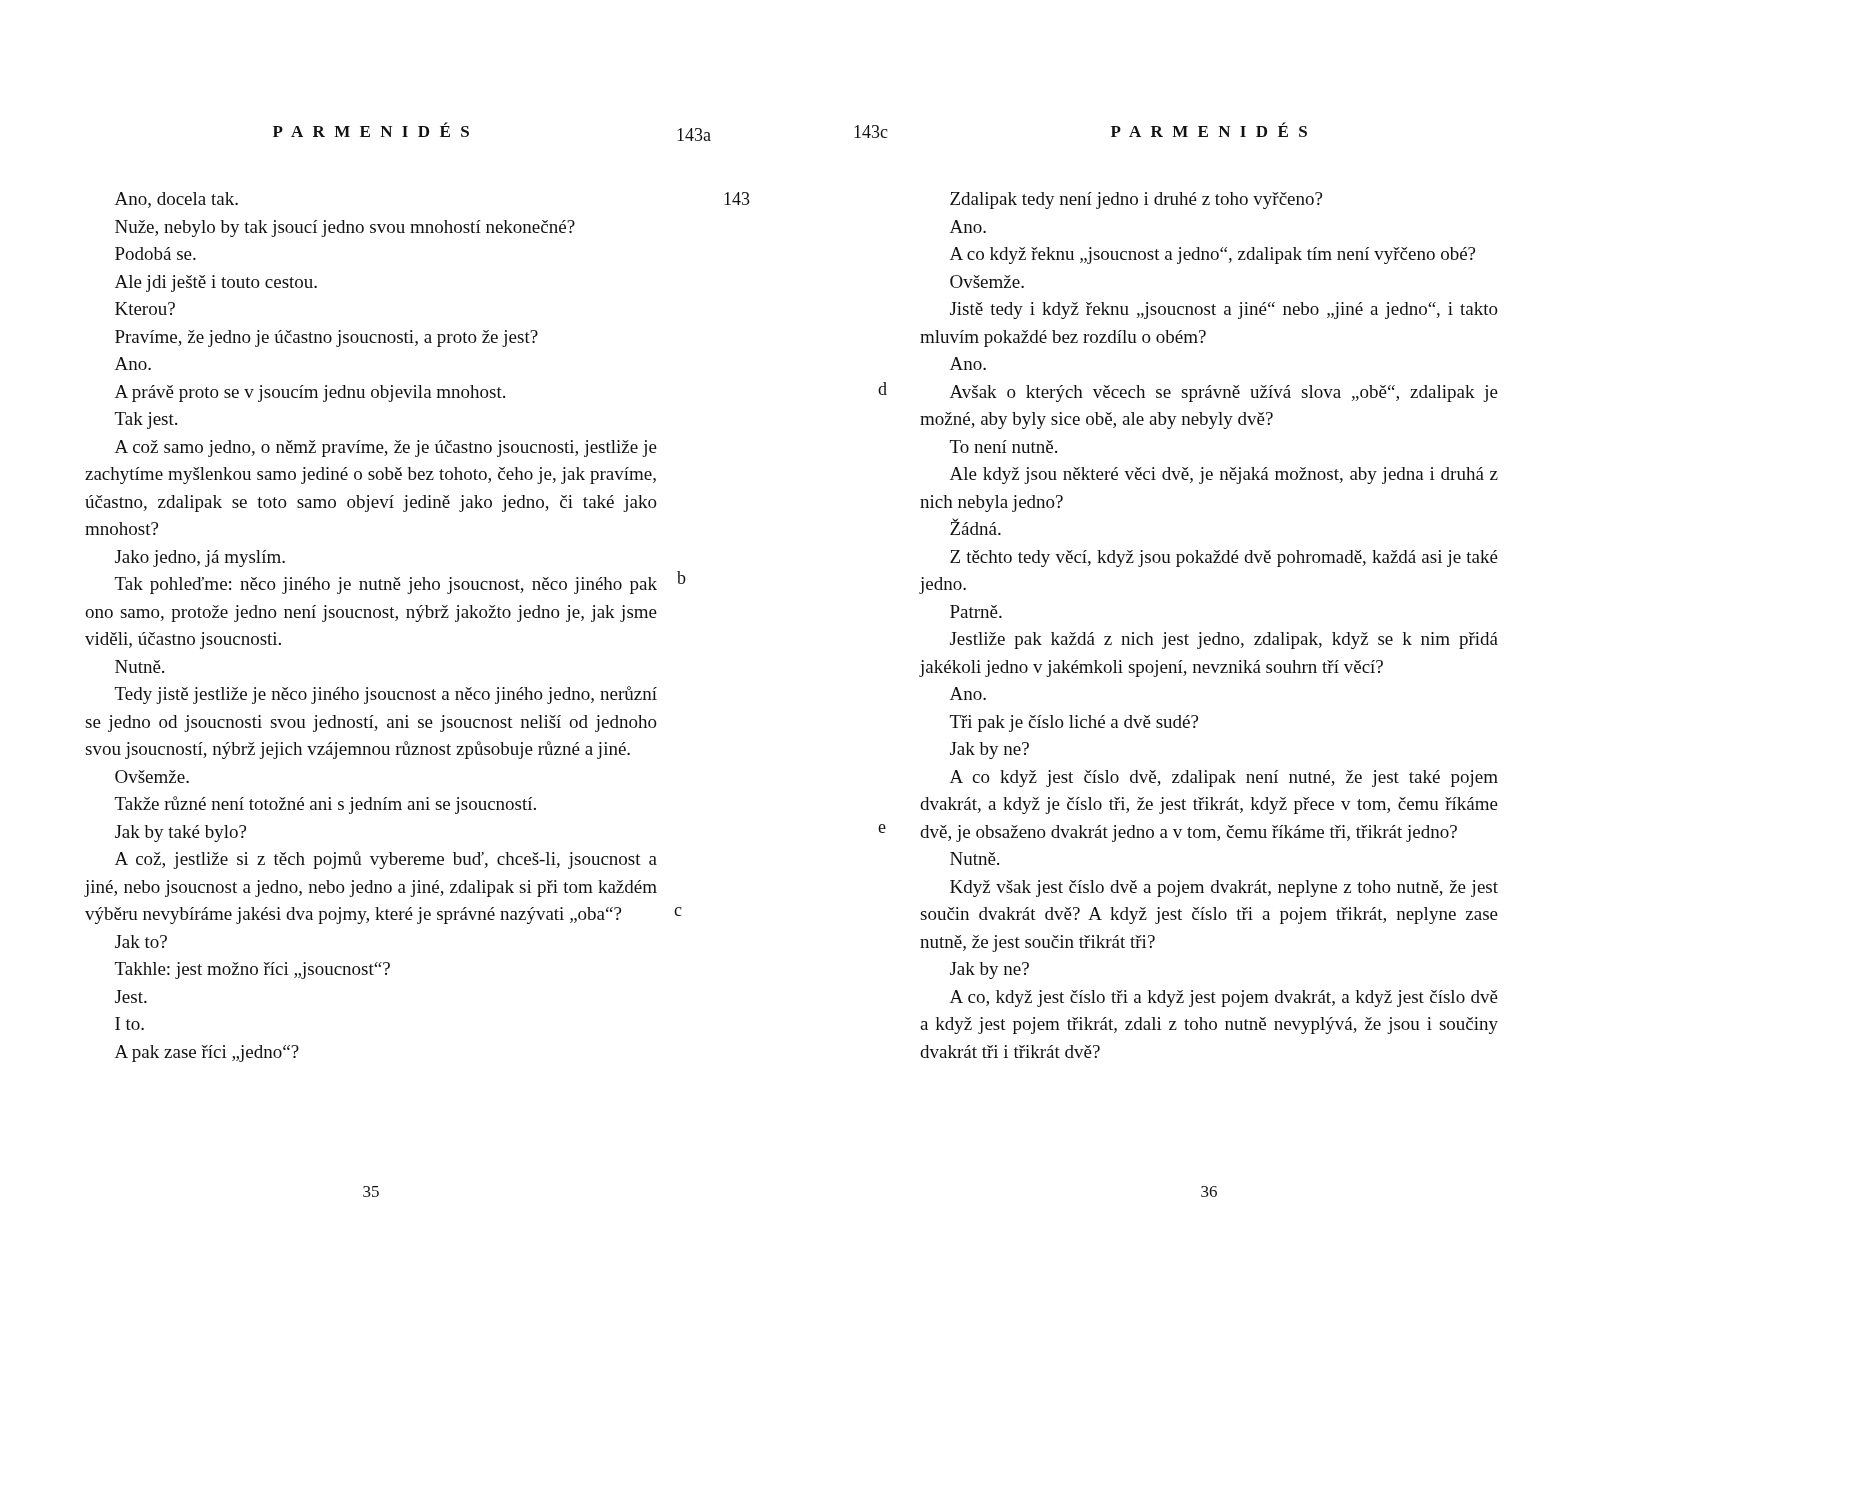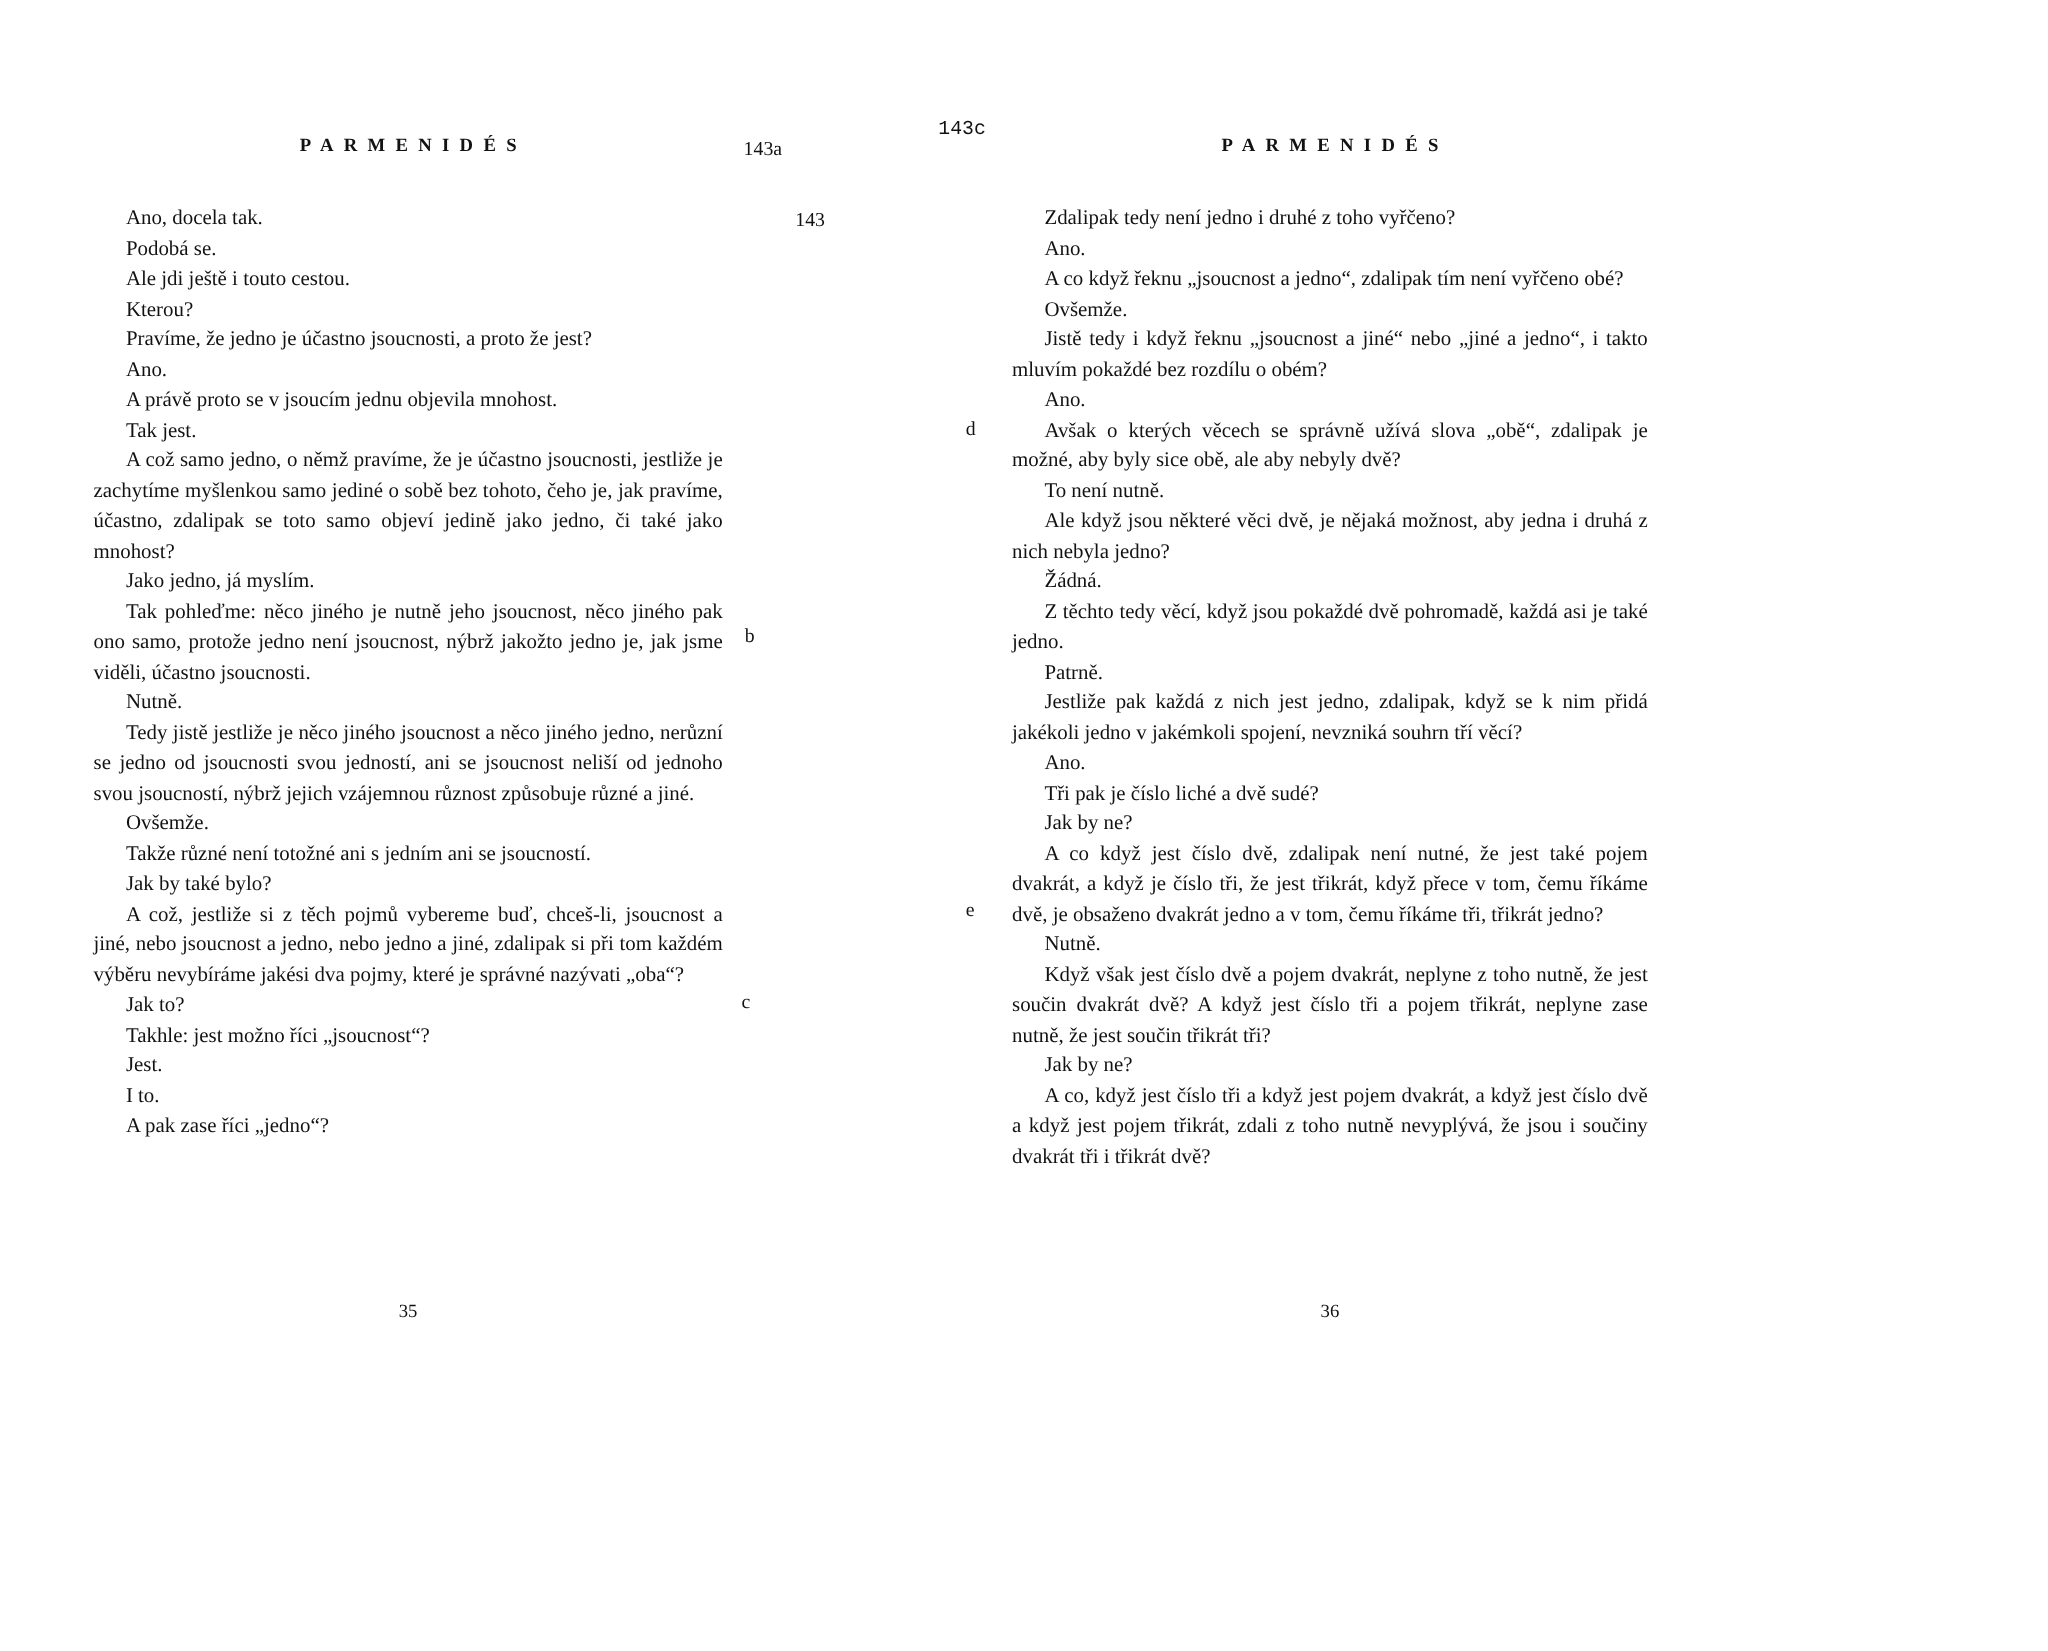--- a/index.html
+++ b/index.html
@@ -66,20 +66,21 @@
 </style>
 </head>
 <body>
 
 <div>
 
   <section id="page-left" class="page">
     <div class="page-header">PARMENIDÉS</div>
     <div id="text-col-left" class="text-col">
         <p>Ano, docela tak.</p>
+        <p>Nuže, nebylo by tak jsoucí jedno svou mnohostí nekonečné?</p>
         <p>Podobá se.</p>
         <p>Ale jdi ještě i touto cestou.</p>
         <p>Kterou?</p>
         <p>Pravíme, že jedno je účastno jsoucnosti, a proto že jest?</p>
         <p>Ano.</p>
         <p>A právě proto se v jsoucím jednu objevila mnohost.</p>
         <p>Tak jest.</p>
         <p>A což samo jedno, o němž pravíme, že je účastno jsoucnosti, jestliže je zachytíme myšlenkou samo jediné o sobě bez tohoto, čeho je, jak pravíme, účastno, zdalipak se toto samo objeví jedině jako jedno, či také jako mnohost?</p>
         <p>Jako jedno, já myslím.</p>
         <p>Tak pohleďme: něco jiného je nutně jeho jsoucnost, něco jiného pak ono samo, protože jedno není jsoucnost, nýbrž jakožto jedno je, jak jsme viděli, účastno jsoucnosti.</p>
@@ -124,18 +125,18 @@
         <p>A co, když jest číslo tři a když jest pojem dvakrát, a když jest číslo dvě a když jest pojem třikrát, zdali z toho nutně nevyplývá, že jsou i součiny dvakrát tři i třikrát dvě?</p>
       </div>
     <div class="page-number">36</div>
   </section>
 
   <div id="margin-layer">
       <span class="margin-marker" style="left: 676px; top: 124px;">143a</span>
       <span class="margin-marker" style="left: 679px; top: 188px; margin-left: 44px;">143</span>
       <span class="margin-marker" style="left: 677px; top: 567px;">b</span>
       <span class="margin-marker" style="left: 674px; top: 899px;">c</span>
-      <span class="margin-marker" style="left: 853px; top: 107px; font-family: Liberation Mono, monospace;">143c</span>
+      <span class="margin-marker" style="left: 853px; top: 121px;">143c</span>
       <span class="margin-marker" style="left: 878px; top: 378px;">d</span>
       <span class="margin-marker" style="left: 878px; top: 816px;">e</span>
     </div>
 
 </div>
 
 </body></html>

